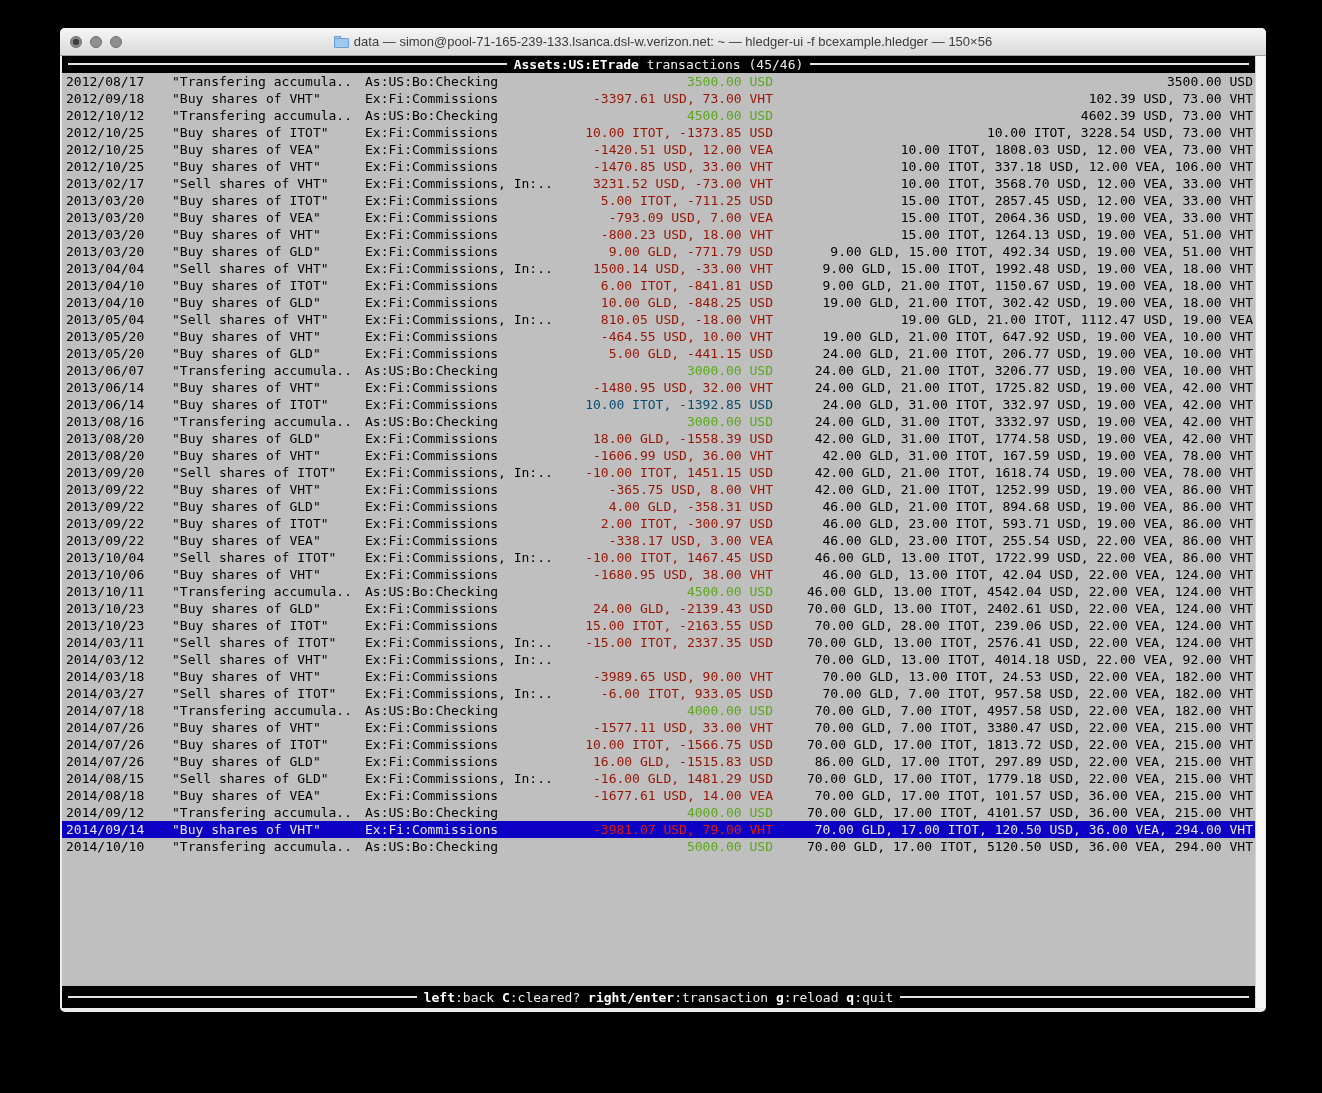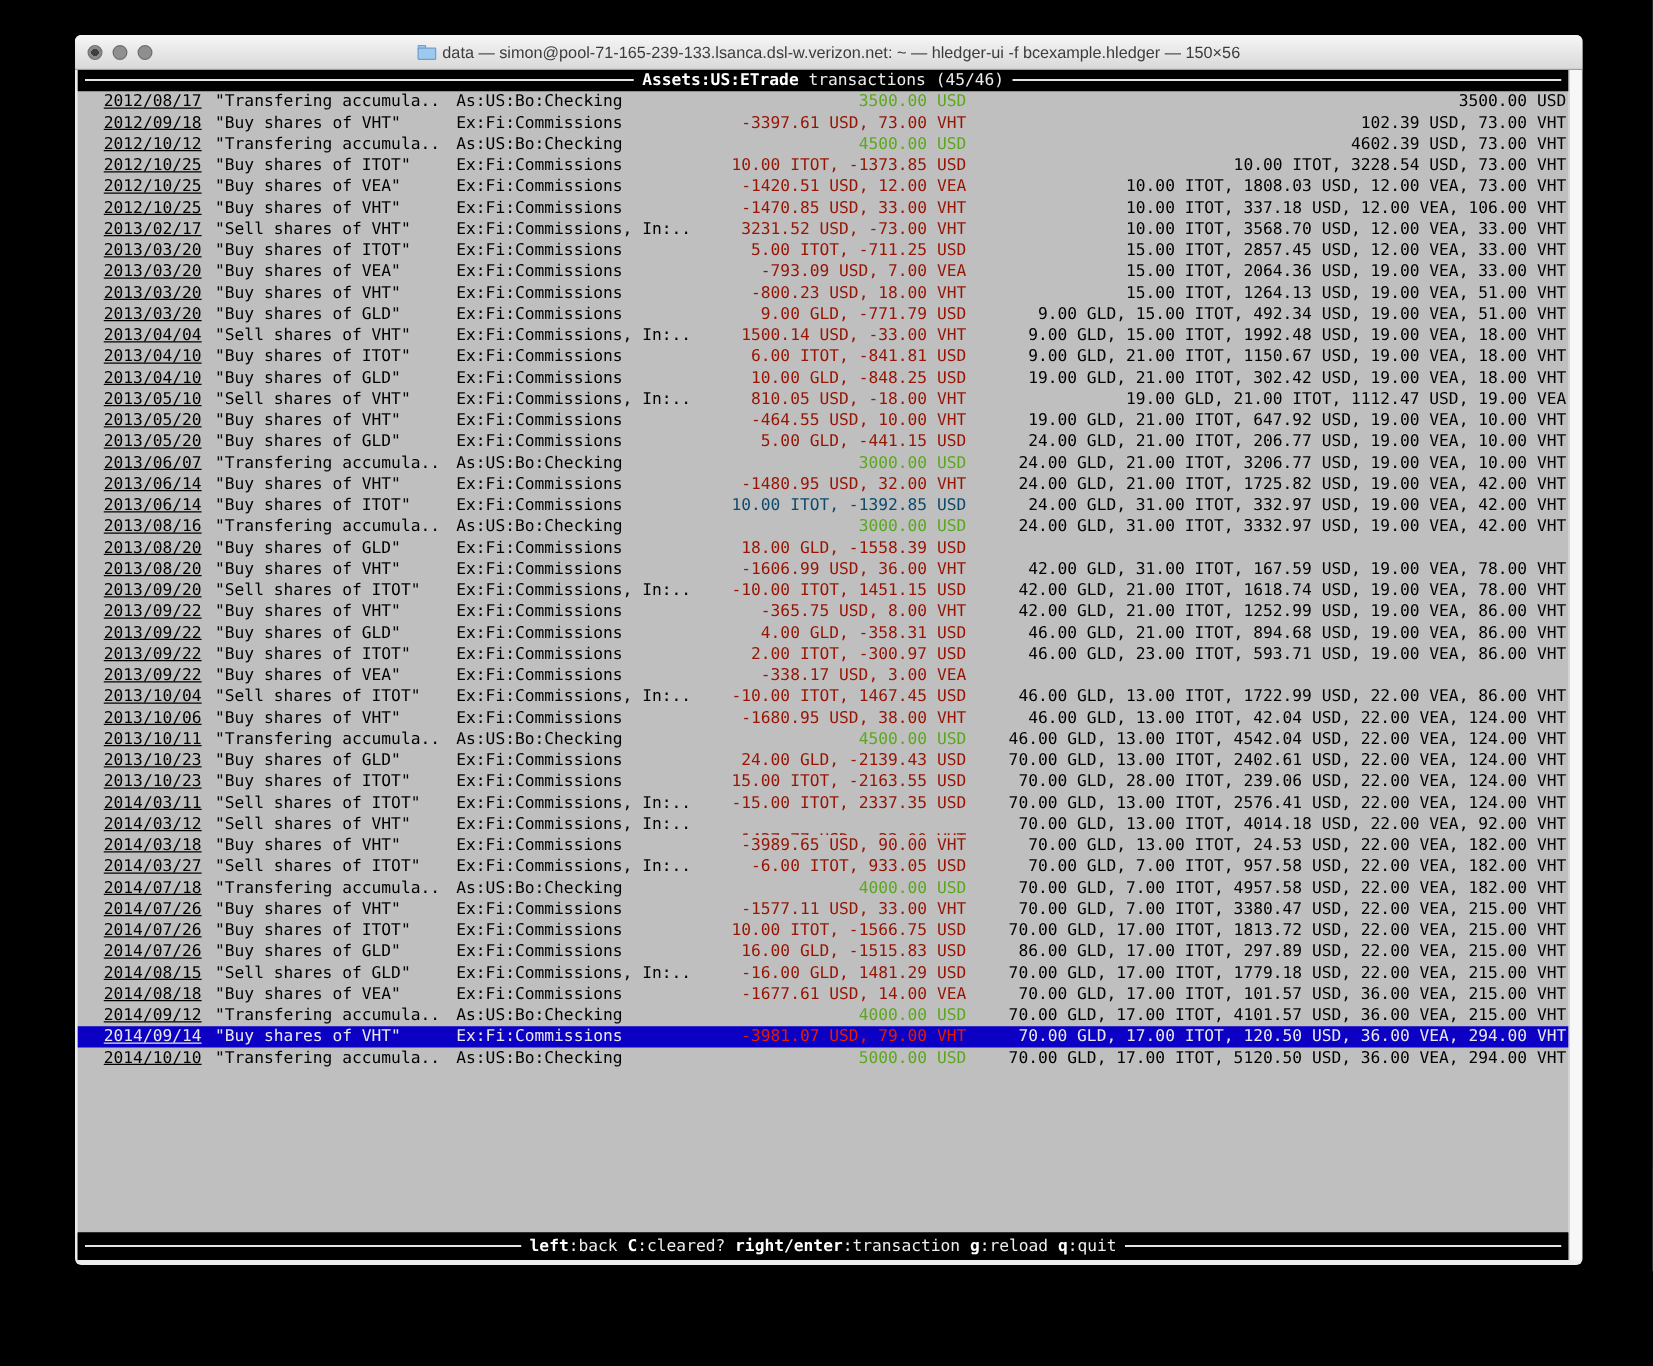--- a/index.html
+++ b/index.html
@@ -20,21 +20,21 @@
     font:13px/17px "DejaVu Sans Mono","Liberation Mono",monospace;color:#000;overflow:hidden;}
   .scrollbar{position:absolute;right:1px;top:28px;bottom:4px;width:10px;background:#f7f7f7;border-left:1px solid #d4d4d4;box-sizing:border-box;}
   .bar{position:relative;height:17px;background:#000;color:#ededed;display:flex;align-items:center;white-space:pre;}
   .bar .rule{flex:1 1 auto;height:17px;background:linear-gradient(to bottom,transparent 7px,#e4e4e4 7px,#e4e4e4 9px,transparent 9px);}
   .bar .rule.lcap{margin-left:6px;} .bar .rule.rcap{margin-right:6px;}
   .bar .txt{margin:0 7px;flex:0 0 auto;}
   .bar b{color:#fff;text-align:right;}
   .rows{position:relative;}
   .row{position:relative;height:17px;white-space:pre;overflow:hidden;}
   .row span{position:absolute;top:0;height:17px;}
-  .c-date{left:21px;text-decoration:underline;}
+  .c-date{left:4px;}
   .c-desc{left:110px;}
   .c-acct{left:303px;}
   .c-amt{left:430px;width:281px;text-align:right;}
   .c-bal{left:725px;width:466px;text-align:right;}
   .row.selected{background:#0b00c4;color:#e8e8e8;}
   .bottombar{position:absolute;left:0;right:0;bottom:0;height:22px;background:#000;}
   .bottombar .bar{height:22px;}
   .bottombar .rule{background:linear-gradient(to bottom,transparent 10px,#e4e4e4 10px,#e4e4e4 12px,transparent 12px);height:22px;}
 </style>
 </head>
@@ -159,21 +159,21 @@
     <span class="c-bal">9.00 GLD, 21.00 ITOT, 1150.67 USD, 19.00 VEA, 18.00 VHT</span>
   </div>
           <div class="row">
     <span class="c-date">2013/04/10</span>
     <span class="c-desc">"Buy shares of GLD"</span>
     <span class="c-acct">Ex:Fi:Commissions</span>
     <span class="c-amt" style="color: rgb(151, 20, 3);">10.00 GLD, -848.25 USD</span>
     <span class="c-bal">19.00 GLD, 21.00 ITOT, 302.42 USD, 19.00 VEA, 18.00 VHT</span>
   </div>
           <div class="row">
-    <span class="c-date">2013/05/10</span>
+    <span class="c-date">2013/05/04</span>
     <span class="c-desc">"Sell shares of VHT"</span>
     <span class="c-acct">Ex:Fi:Commissions, In:..</span>
     <span class="c-amt" style="color: rgb(151, 20, 3);">810.05 USD, -18.00 VHT</span>
     <span class="c-bal">19.00 GLD, 21.00 ITOT, 1112.47 USD, 19.00 VEA</span>
   </div>
           <div class="row">
     <span class="c-date">2013/05/20</span>
     <span class="c-desc">"Buy shares of VHT"</span>
     <span class="c-acct">Ex:Fi:Commissions</span>
     <span class="c-amt" style="color: rgb(151, 20, 3);">-464.55 USD, 10.00 VHT</span>
@@ -212,20 +212,21 @@
     <span class="c-desc">"Transfering accumula..</span>
     <span class="c-acct">As:US:Bo:Checking</span>
     <span class="c-amt" style="color: rgb(92, 167, 31);">3000.00 USD</span>
     <span class="c-bal">24.00 GLD, 31.00 ITOT, 3332.97 USD, 19.00 VEA, 42.00 VHT</span>
   </div>
           <div class="row">
     <span class="c-date">2013/08/20</span>
     <span class="c-desc">"Buy shares of GLD"</span>
     <span class="c-acct">Ex:Fi:Commissions</span>
     <span class="c-amt" style="color: rgb(151, 20, 3);">18.00 GLD, -1558.39 USD</span>
+    <span class="c-bal">42.00 GLD, 31.00 ITOT, 1774.58 USD, 19.00 VEA, 42.00 VHT</span>
   </div>
           <div class="row">
     <span class="c-date">2013/08/20</span>
     <span class="c-desc">"Buy shares of VHT"</span>
     <span class="c-acct">Ex:Fi:Commissions</span>
     <span class="c-amt" style="color: rgb(151, 20, 3);">-1606.99 USD, 36.00 VHT</span>
     <span class="c-bal">42.00 GLD, 31.00 ITOT, 167.59 USD, 19.00 VEA, 78.00 VHT</span>
   </div>
           <div class="row">
     <span class="c-date">2013/09/20</span>
@@ -253,20 +254,21 @@
     <span class="c-desc">"Buy shares of ITOT"</span>
     <span class="c-acct">Ex:Fi:Commissions</span>
     <span class="c-amt" style="color: rgb(151, 20, 3);">2.00 ITOT, -300.97 USD</span>
     <span class="c-bal">46.00 GLD, 23.00 ITOT, 593.71 USD, 19.00 VEA, 86.00 VHT</span>
   </div>
           <div class="row">
     <span class="c-date">2013/09/22</span>
     <span class="c-desc">"Buy shares of VEA"</span>
     <span class="c-acct">Ex:Fi:Commissions</span>
     <span class="c-amt" style="color: rgb(151, 20, 3);">-338.17 USD, 3.00 VEA</span>
+    <span class="c-bal">46.00 GLD, 23.00 ITOT, 255.54 USD, 22.00 VEA, 86.00 VHT</span>
   </div>
           <div class="row">
     <span class="c-date">2013/10/04</span>
     <span class="c-desc">"Sell shares of ITOT"</span>
     <span class="c-acct">Ex:Fi:Commissions, In:..</span>
     <span class="c-amt" style="color: rgb(151, 20, 3);">-10.00 ITOT, 1467.45 USD</span>
     <span class="c-bal">46.00 GLD, 13.00 ITOT, 1722.99 USD, 22.00 VEA, 86.00 VHT</span>
   </div>
           <div class="row">
     <span class="c-date">2013/10/06</span>

